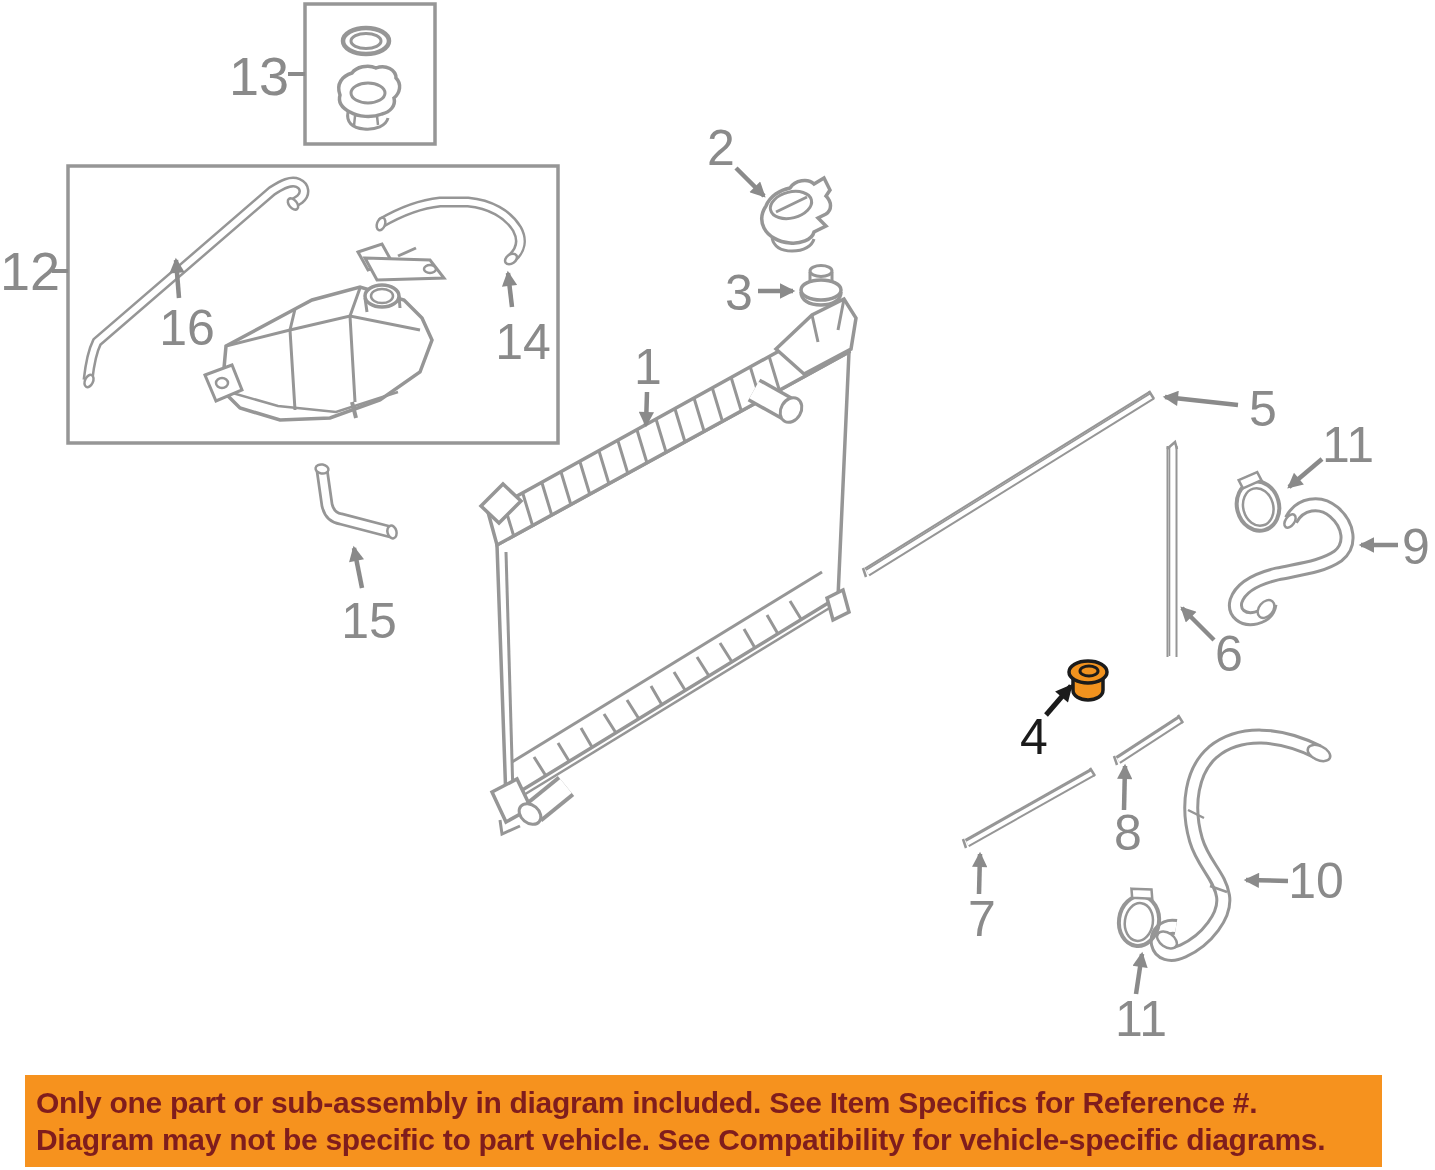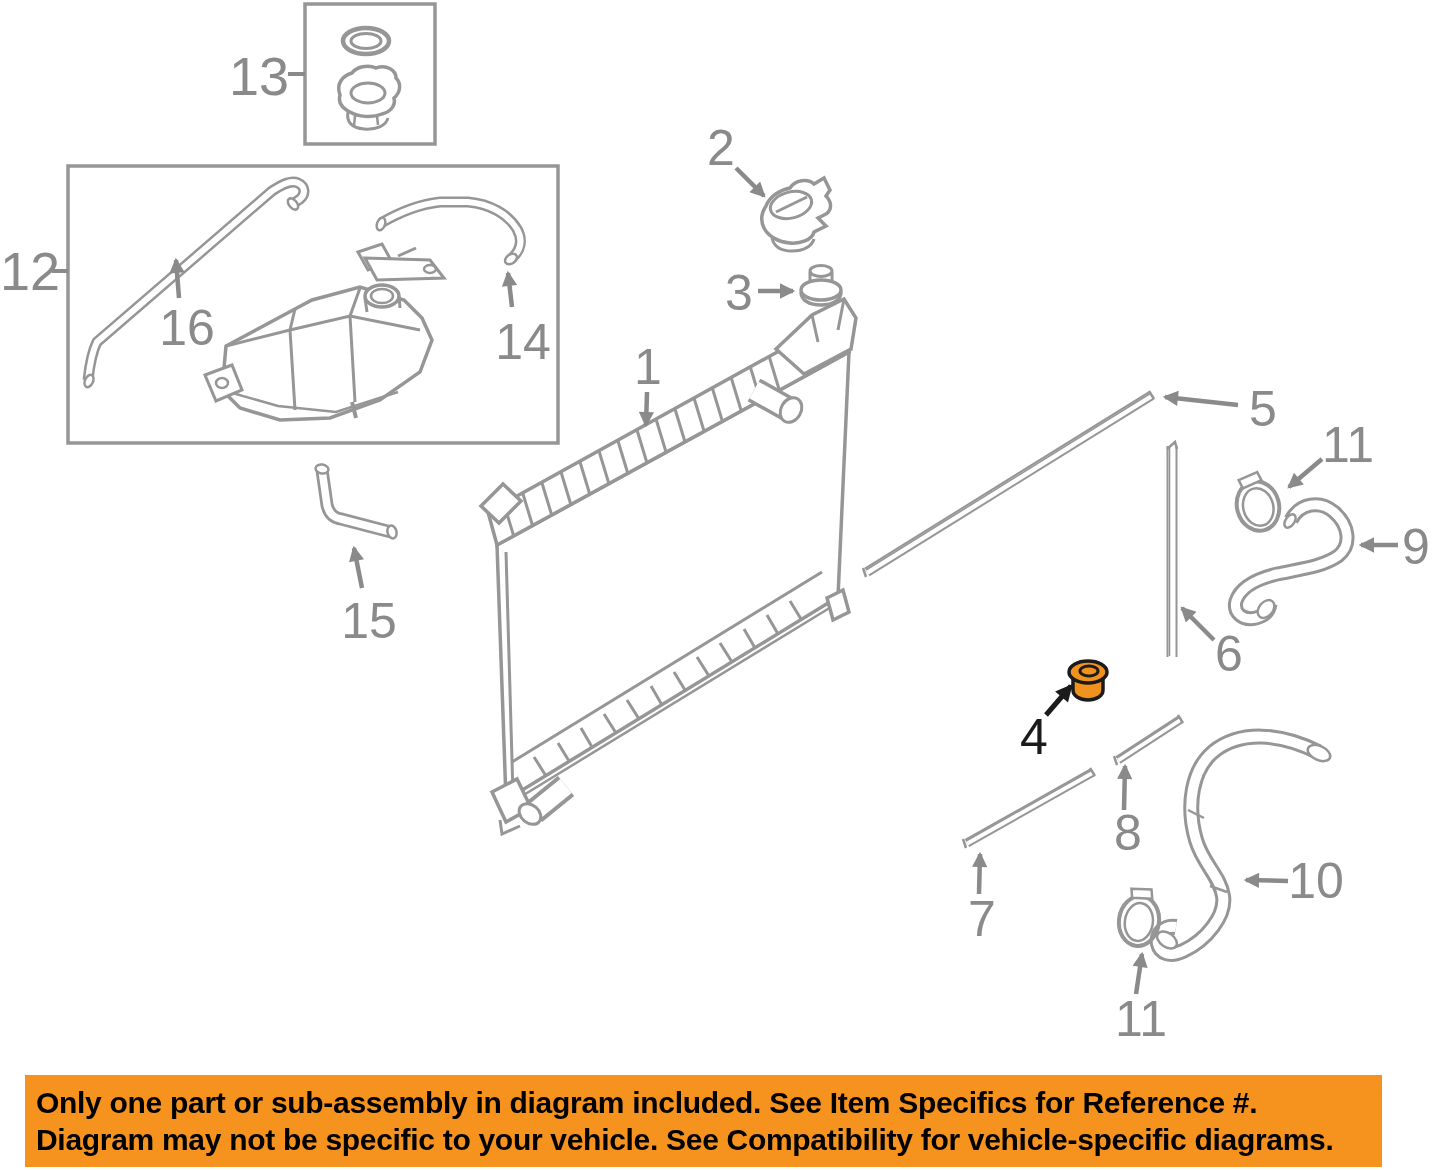--- a/index.html
+++ b/index.html
@@ -8,21 +8,21 @@
   svg{position:absolute;left:0;top:0;}
   .callout{fill:#8A8A8A;font-family:"Liberation Sans",sans-serif;font-size:50px;}
   .callout.big{font-size:54px;}
   .callout.dark{fill:#1b1b1b;}
   .art{stroke:#969696;fill:none;}
   .artf{stroke:#969696;fill:#ffffff;}
   .arrow{stroke:#8A8A8A;stroke-width:4.5;fill:none;}
   .arrow.dark{stroke:#1b1b1b;stroke-width:5;}
   .leader{stroke:#8A8A8A;stroke-width:4;}
   .banner{position:absolute;left:25px;top:1075px;width:1357px;height:92px;background:#F6921E;
-          color:#000000;font-weight:bold;font-size:30px;line-height:37px;letter-spacing:-0.3px;
+          color:#7f1d1d;font-weight:bold;font-size:30px;line-height:37px;letter-spacing:-0.3px;
           padding:9px 0 0 11px;box-sizing:border-box;white-space:nowrap;}
 </style>
 </head>
 <body>
 
 <div class="stage">
 <svg width="1435" height="1075" viewBox="0 0 1435 1075">
   <defs>
     <marker id="ah" viewBox="0 0 10 10" refX="8.5" refY="5" markerWidth="4.2" markerHeight="3.4" orient="auto-start-reverse">
       <path d="M0,0 L10,5 L0,10 Z" fill="#8A8A8A"></path>
@@ -212,15 +212,15 @@
   <text x="1229" y="671" text-anchor="middle" class="callout">6</text>
   <text x="1034" y="754" text-anchor="middle" class="callout dark">4</text>
   <text x="982" y="936" text-anchor="middle" class="callout">7</text>
   <text x="1128" y="850" text-anchor="middle" class="callout">8</text>
   <text x="1316" y="898" text-anchor="middle" class="callout">10</text>
   <text x="1141" y="1036" text-anchor="middle" class="callout">11</text>
 </svg>
 
 <div class="banner">
   <div>Only one part or sub-assembly in diagram included. See Item Specifics for Reference #.</div>
-  <div>Diagram may not be specific to your vehicle. See Compatibility for vehicle-specific diagrams.</div>
+  <div>Diagram may not be specific to part vehicle. See Compatibility for vehicle-specific diagrams.</div>
 </div>
 </div>
 
 </body></html>

